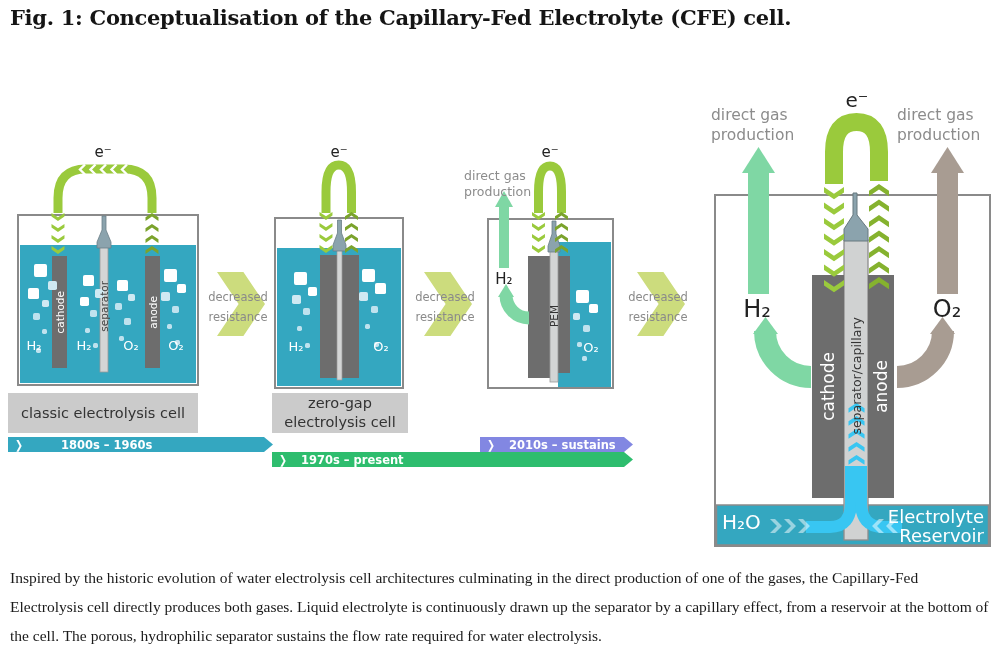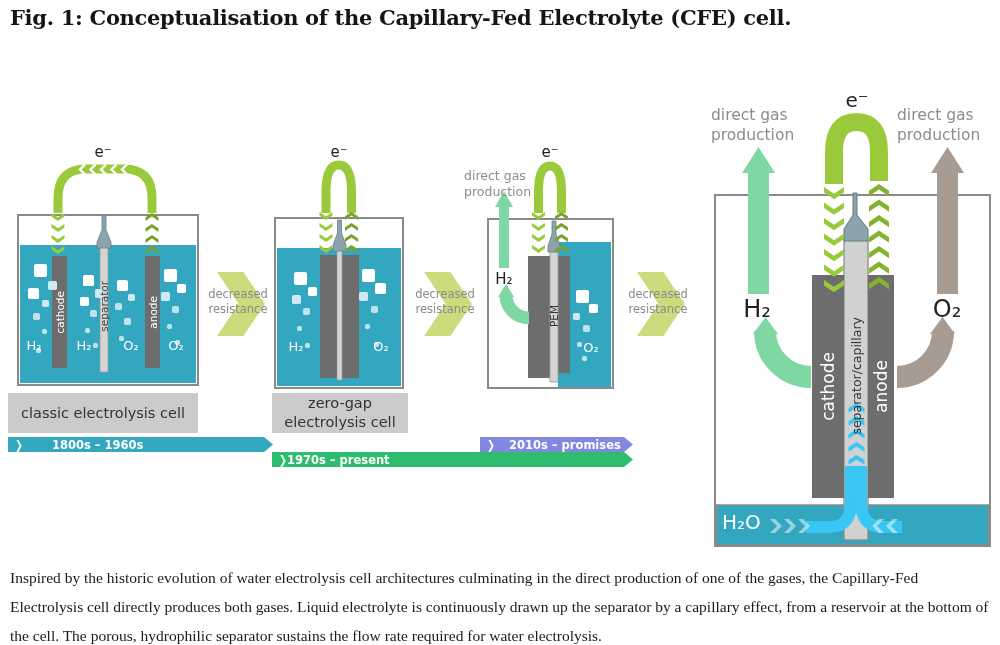--- a/index.html
+++ b/index.html
@@ -23,21 +23,21 @@
   .vwrap { position:absolute; display:flex; align-items:center; justify-content:center; overflow:visible; }
   .vtext { writing-mode:vertical-rl; transform:rotate(180deg); white-space:nowrap; font-family:"DejaVu Sans", sans-serif; }
 
   
   .bubbles { position:absolute; left:0; top:0; width:1px; height:1px; border-radius:50%; background:transparent; }
 
   
   .trans { position:absolute; width:72px; height:64px; }
   .trans .chev { position:absolute; left:15px; top:0; width:48px; height:64px; background:#ccdc7d;
     clip-path:polygon(0 0, 55% 0, 100% 50%, 55% 100%, 0 100%, 45% 50%); }
-  .trans .txt { position:absolute; left:-14px; top:15px; width:100px; font-size:11.5px; line-height:15px; color:#8a8a8a; text-align:center; font-family:"DejaVu Sans", sans-serif; }
+  .trans .txt { position:absolute; left:-14px; top:15px; width:100px; font-size:11.5px; line-height:20px; color:#8a8a8a; text-align:center; font-family:"DejaVu Sans", sans-serif; }
 
   
   .cellbox { position:absolute; height:40px; background:#cbcbcb; color:#333; font-family:"DejaVu Sans", sans-serif; font-size:14.5px; line-height:19px; text-align:center; display:flex; align-items:center; justify-content:center; padding:0 6px; }
 
   
   .tl { position:absolute; height:15px; display:flex; align-items:center; color:#fff; font-family:"DejaVu Sans", sans-serif; font-size:11.5px; font-weight:700;
     clip-path:polygon(0 0, calc(100% - 9px) 0, 100% 50%, calc(100% - 9px) 100%, 0 100%); }
   .tl .tick { font-size:9.5px; font-weight:700; margin-left:7px; transform:scaleY(1.25); }
   .tl-teal { background:#34a7c0; }
   .tl-green { background:#2ebd6e; }
@@ -224,31 +224,32 @@
   <div class="vwrap" style="left:812px; top:275px; width:32px; height:223px;">
       <span class="vtext" style="font-size:17px; color:#fff;">cathode</span>
     </div>
   <div class="vwrap" style="left:868px; top:275px; width:26px; height:223px;">
       <span class="vtext" style="font-size:17px; color:#fff;">anode</span>
     </div>
   <div class="vwrap" style="left:844px; top:248px; width:24px; height:255px;">
       <span class="vtext" style="font-size:12.5px; color:#333;">separator/capillary</span>
     </div>
   <div class="fg h2o" style="left:722px; top:510px;">H₂O</div>
+  <div class="fg resv" style="left:860px; top:507px; width:124px;">Electrolyte Reservoir</div>
 
   <div class="cellbox" style="left:272px; top:393px; width:136px;">zero-gap electrolysis cell</div>
   <div class="cellbox" style="left:8px; top:393px; width:190px;">classic electrolysis cell</div>
 
   <div class="tl tl-teal" style="left:8px; top:437px; width:265px;">
     <span class="tick">❯</span>
-    <span style="margin-left:29px;">1800s – 1960s</span>
+    <span style="margin-left:38px;">1800s – 1960s</span>
   </div>
   <div class="tl tl-green" style="left:272px; top:452px; width:361px;">
     <span class="tick">❯</span>
-    <span style="margin-left:0;">1970s – present</span>
+    <span style="margin-left:14px;">1970s – present</span>
   </div>
   <div class="tl tl-purple" style="left:480px; top:437px; width:153px;">
     <span class="tick">❯</span>
-    <span style="margin-left:14px;">2010s – promises</span>
+    <span style="margin-left:14px;">2010s – sustains</span>
   </div>
 
   <div class="caption">Inspired by the historic evolution of water electrolysis cell architectures culminating in the direct production of one of the gases, the Capillary-Fed Electrolysis cell directly produces both gases. Liquid electrolyte is continuously drawn up the separator by a capillary effect, from a reservoir at the bottom of the cell. The porous, hydrophilic separator sustains the flow rate required for water electrolysis.</div>
 </div>
 
 </body></html>

